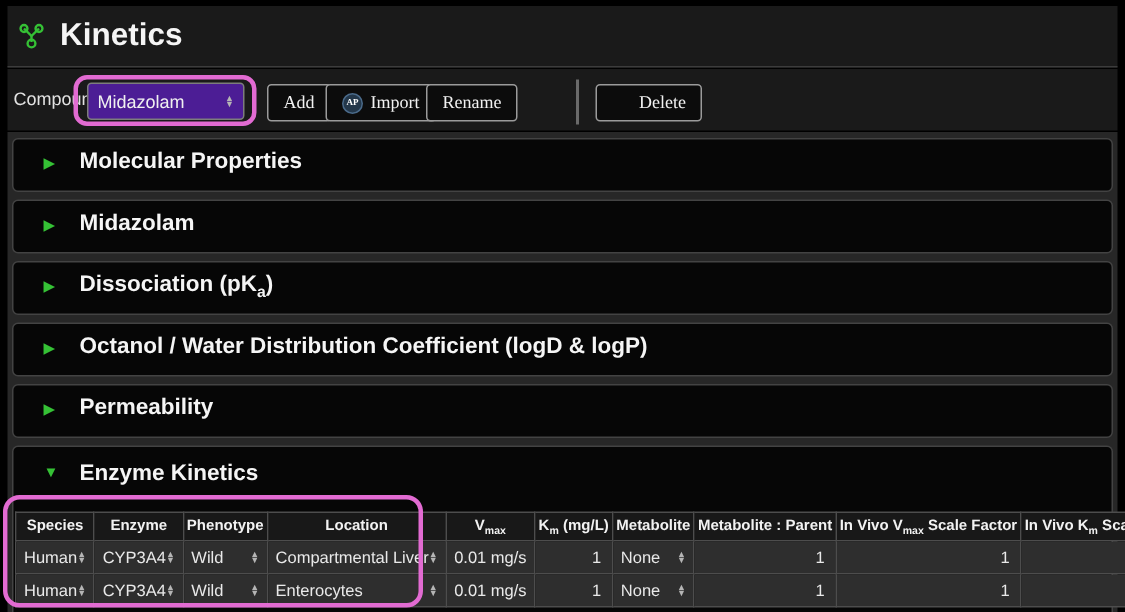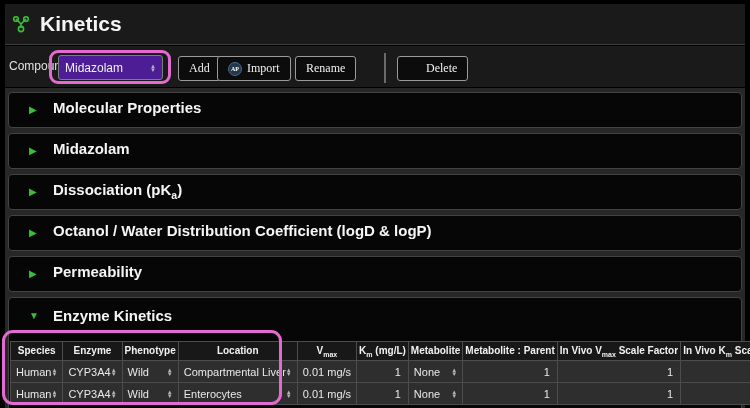--- a/index.html
+++ b/index.html
@@ -23,21 +23,21 @@
                      display:flex; align-items:center; padding:0 6px; cursor:pointer; }
   .compound-select .sel-text { color:#f0f0f0; font-size:12px; flex:1; }
   .stepper { display:flex; flex-direction:column; align-items:center; line-height:4px; }
   .stepper span { color:#b5b5b5; font-size:6px; display:block; height:4px; }
   .btn { position:absolute; top:10px; height:25px; background:#0c0c0c;
          border:1px solid #9b9b9b; border-radius:3px; color:#f2f2f2; font-size:12px;
          display:flex; align-items:center; justify-content:center; gap:5px;
          padding:0 10px; cursor:pointer; font-family:Liberation Serif, serif; }
   .btn-add    { left:173px; }
   .btn-import { left:212px; }
-  .btn-rename { left:290px; }
+  .btn-rename { left:279px; }
   .btn-copy   { left:330px; }
   .btn-delete { left:392px;padding-left:28px; }
   .toolbar-divider { position:absolute; left:379px; top:7px; width:2px; height:30px;
                      background:#6a6a6a; }
   .ap-badge { width:14px; height:14px; border-radius:50%; background:#23374a;
               border:1px solid #4a6a8a; color:#fff; font-size:6px; font-weight:bold;
               display:flex; align-items:center; justify-content:center; }
 
   
   .content { position:absolute; left:5px; right:5px; top:88px; bottom:0; background:#272727; }

